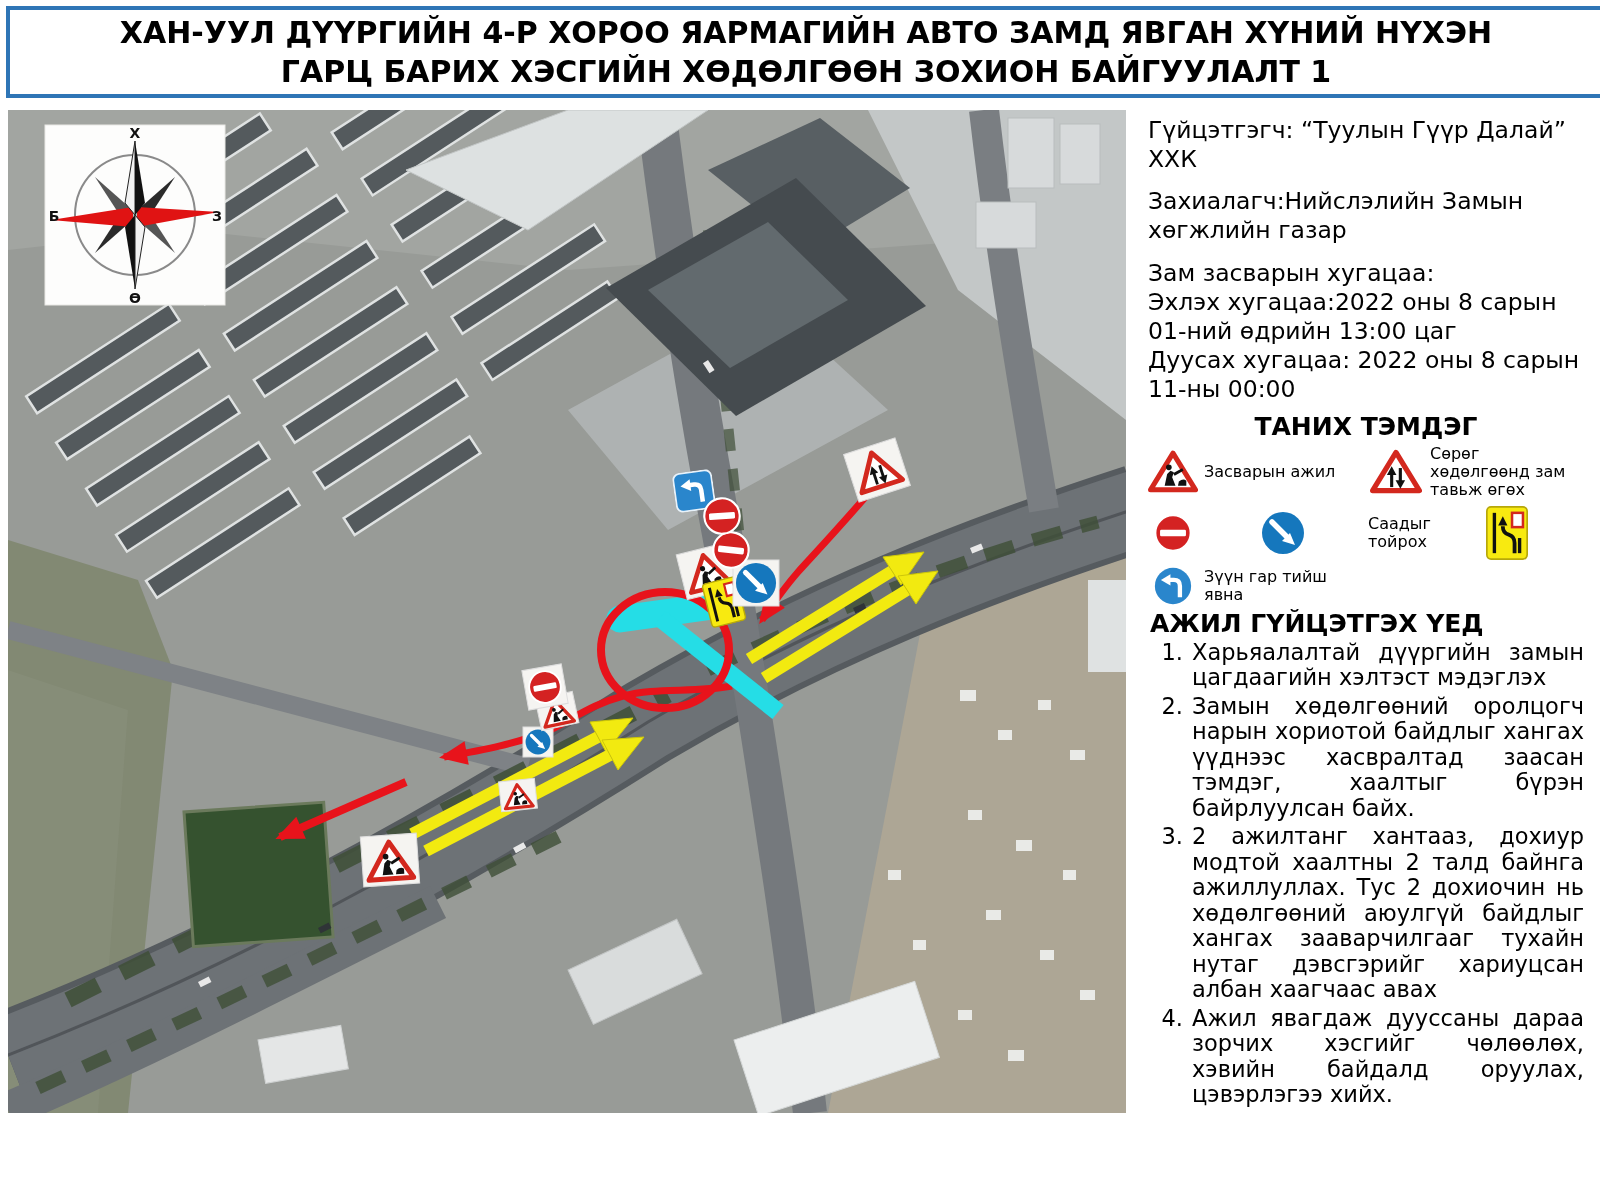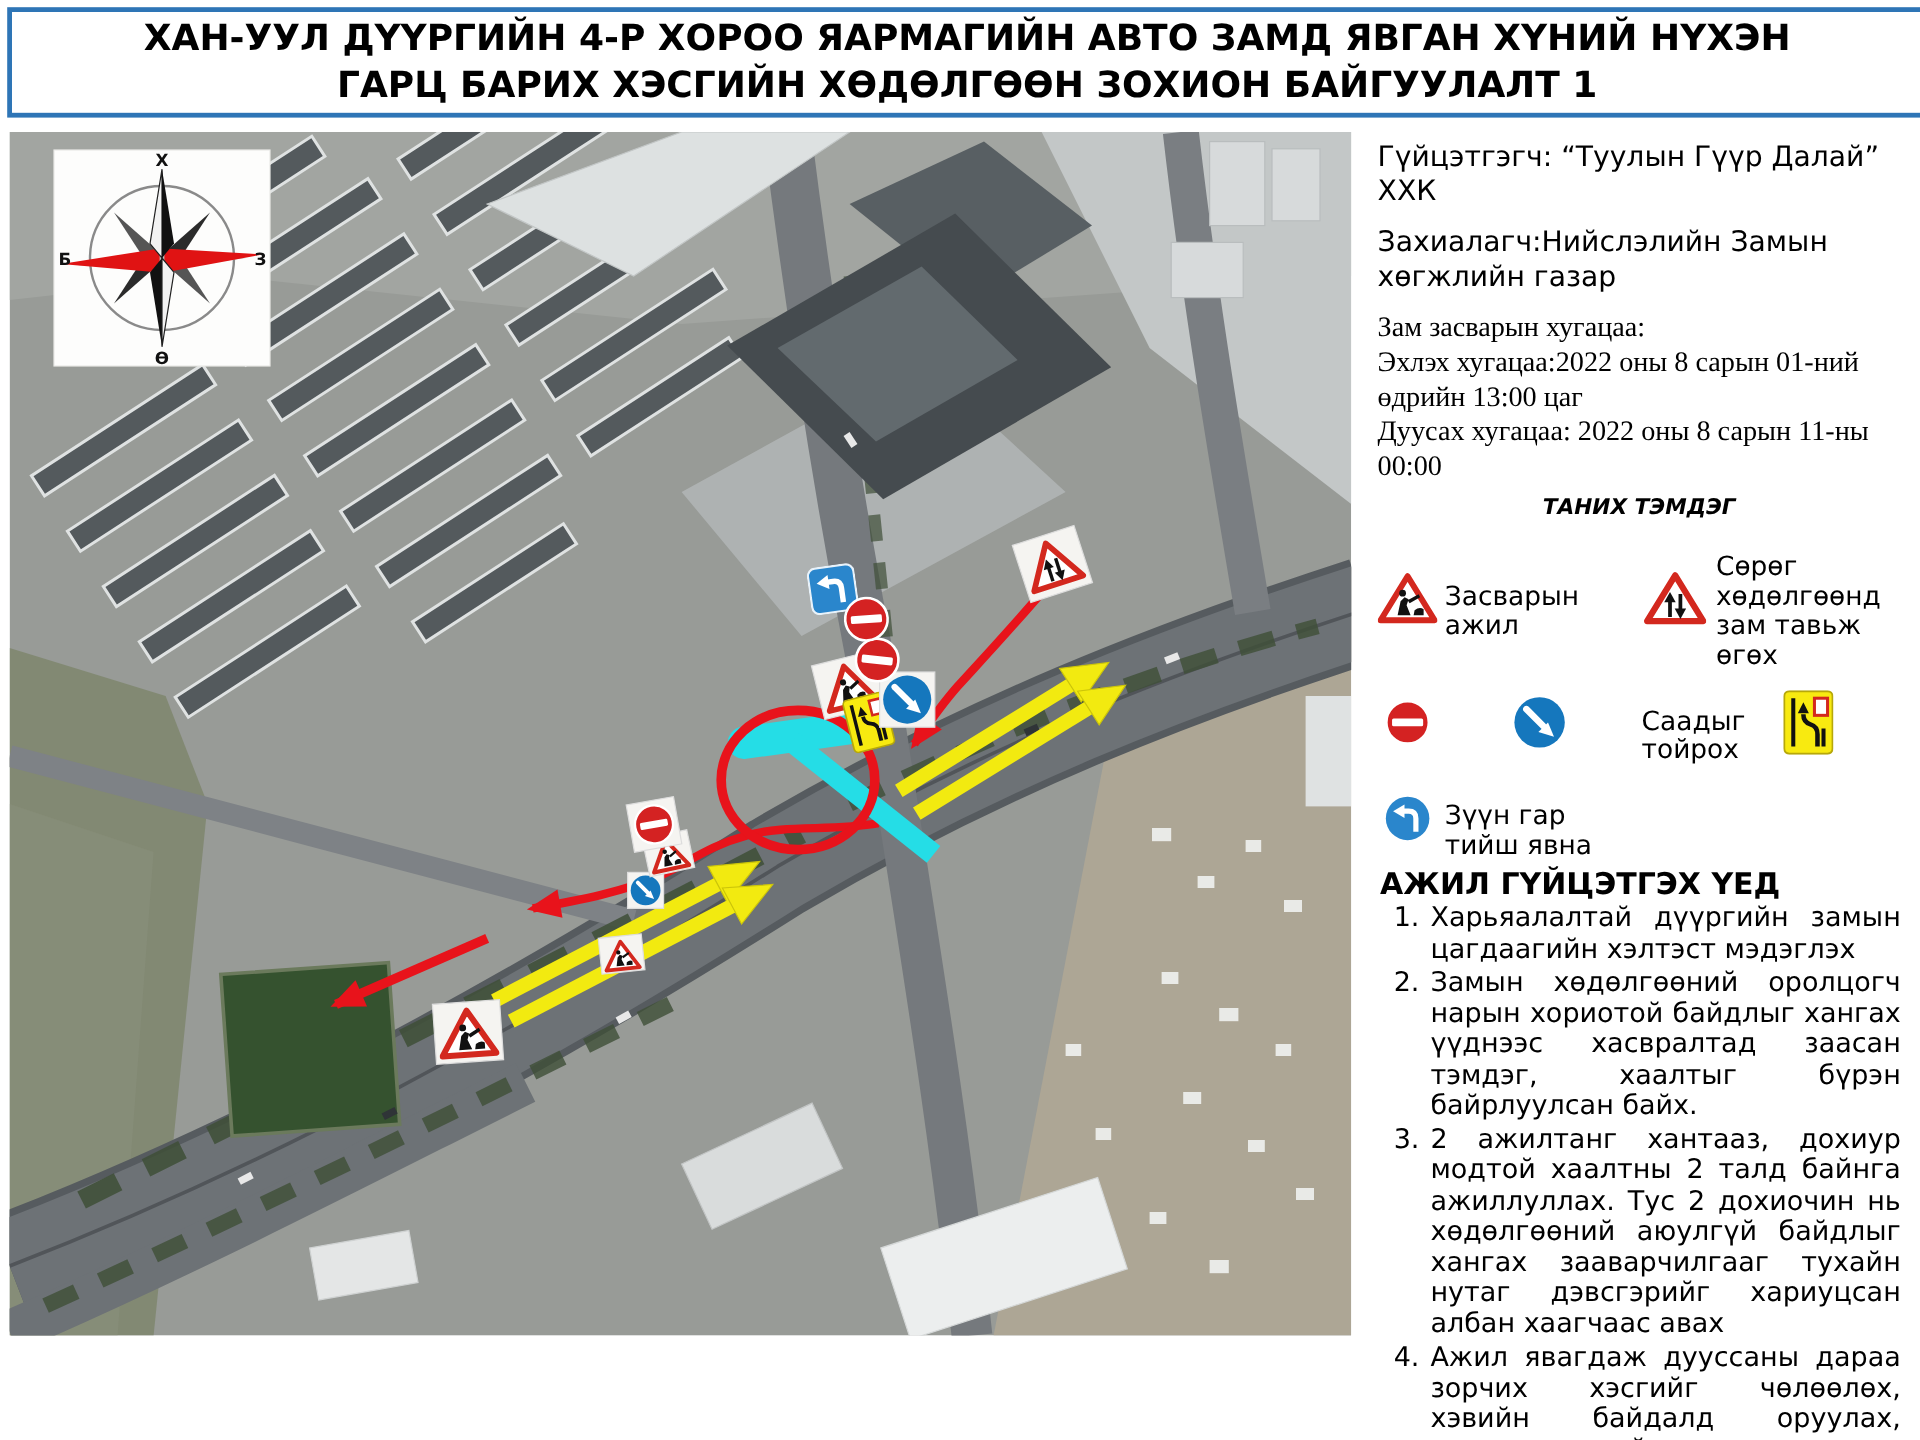--- a/index.html
+++ b/index.html
@@ -9,25 +9,25 @@
   .title-box{position:absolute;left:6px;top:6px;width:1600px;height:92px;border:4px solid #2e75b6;
              box-sizing:border-box;display:flex;align-items:center;justify-content:center;}
   .title-text{font-size:30px;font-weight:bold;text-align:center;line-height:1.3;padding:0 80px;letter-spacing:0;}
   
   .map-wrap{position:absolute;left:8px;top:110px;width:1118px;height:1003px;}
   .map-wrap svg{display:block;}
   
   .panel{position:absolute;left:1132px;top:106px;width:462px;height:1094px;box-sizing:border-box;
          padding:10px 10px 0 16px;}
   .ptext{margin:0 0 13px 0;font-size:23.5px;line-height:1.24;}
-  .ptext.tight{margin:0;font-family:Liberation Serif, serif;}
-  .legend-heading{margin:8px 0 4px 0;font-size:18px;font-weight:bold;text-align:center;font-style:italic;}
+  .ptext.tight{margin:0;}
+  .legend-heading{margin:8px 0 4px 0;font-size:25px;font-weight:bold;text-align:center;}
   .legend{display:grid;grid-template-columns:50px 158px 56px auto;column-gap:6px;row-gap:6px;align-items:center;}
   .licon{display:flex;align-items:center;justify-content:center;}
-  .llabel{font-size:22px;line-height:1.12;margin-top:24px;}
+  .llabel{font-size:16px;line-height:1.12;}
   .work-heading{margin:4px 0 2px 2px;font-size:25px;font-weight:bold;}
   ol.worklist{margin:2px 0 0 0;padding:0 0 0 42px;font-size:22.5px;line-height:25.5px;}
   ol.worklist li{text-align:justify;margin:0 0 3px 0;padding-left:2px;}
 </style>
 </head>
 <body>
 
 <div class="page">
 
   <header class="title-box">

